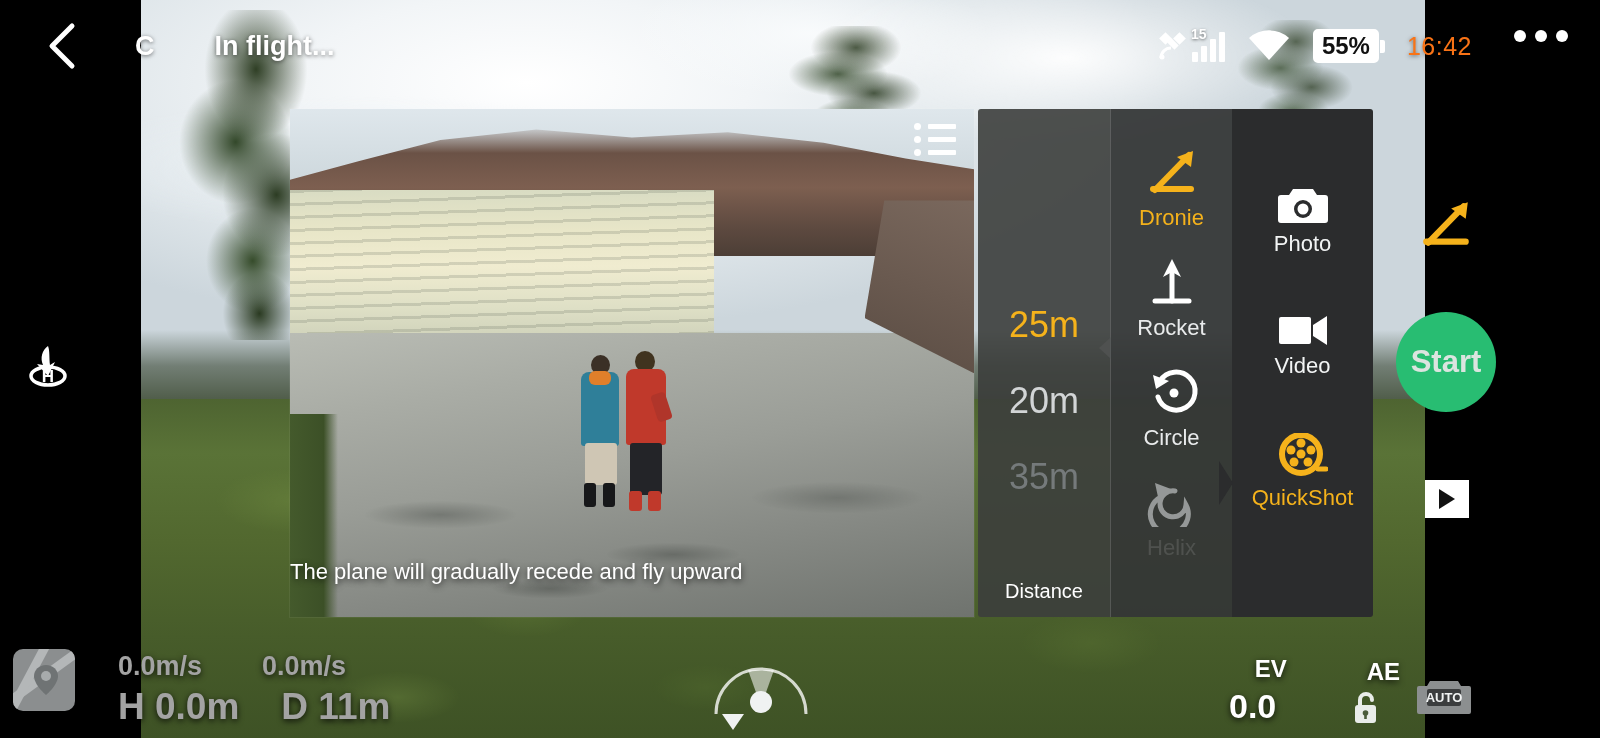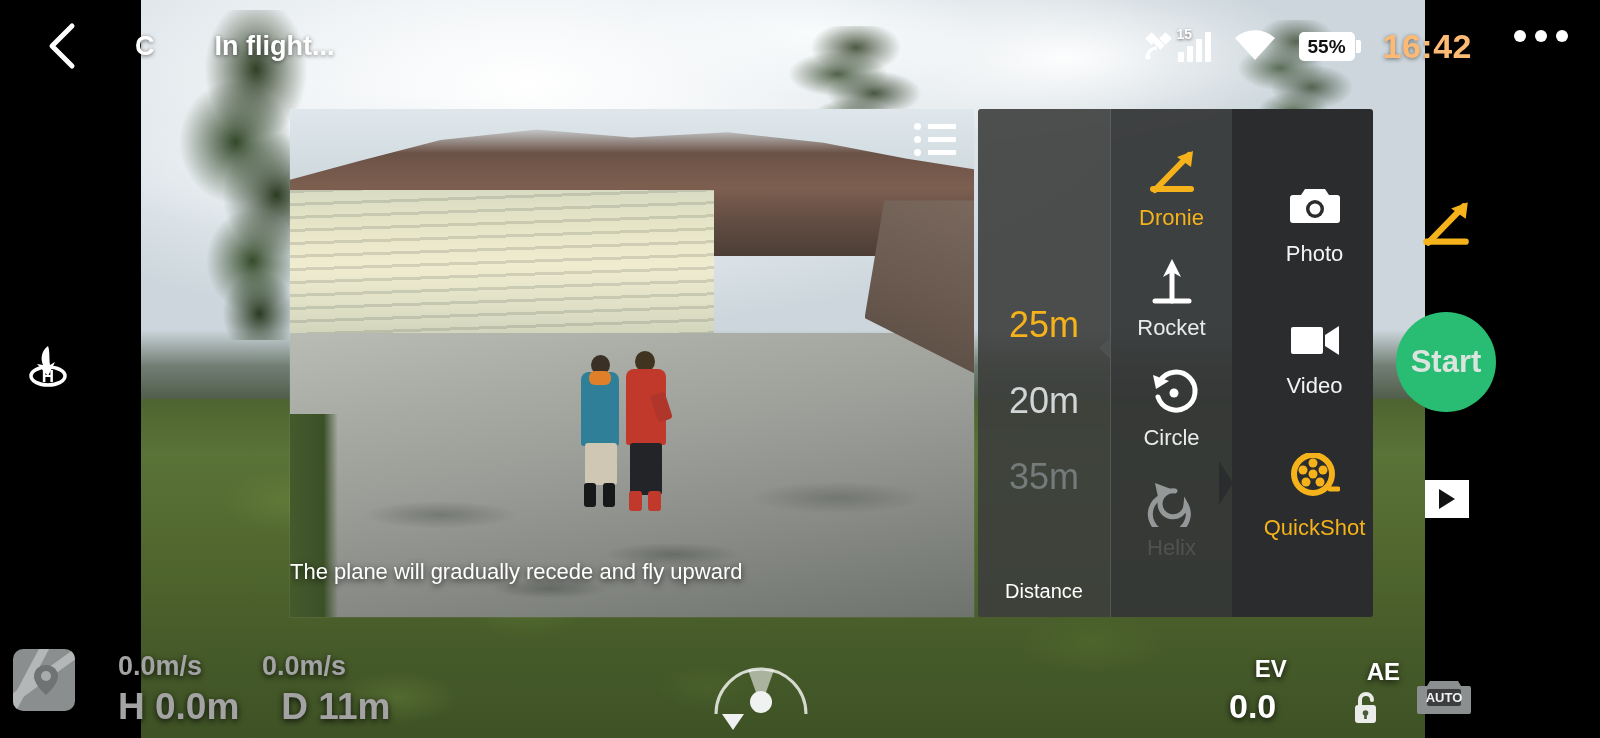--- a/index.html
+++ b/index.html
@@ -92,27 +92,27 @@
     text-shadow:0 1px 3px rgba(0,0,0,.5);
   }
   .bars { display:flex; align-items:flex-end; gap:3px; height:30px; }
   .bars i { display:block; width:6px; background:#fff; border-radius:1px; }
   .bars i:nth-child(1){height:10px;} .bars i:nth-child(2){height:16px;}
   .bars i:nth-child(3){height:23px;} .bars i:nth-child(4){height:30px;}
   .batt {
     display:flex; align-items:center;
   }
   .batt-body {
-    background:#fff; color:#111; font-size:19px; font-weight:700;
+    background:#fff; color:#111; font-size:24px; font-weight:700;
     padding:3px 7px; border-radius:5px; line-height:1;
     border:2px solid #fff;
   }
   .batt-tip { width:5px; height:13px; background:#fff; border-radius:0 2px 2px 0; margin-left:1px; }
   .clock {
-    color:#fdba74; font-size:34px; font-weight:700; letter-spacing:.5px;
+    color:#f97316; font-size:25px; font-weight:400; letter-spacing:.5px;
     text-shadow:0 1px 4px rgba(0,0,0,.5);
   }
   .more-btn {
     position:absolute; right:32px; top:30px;
     display:flex; gap:9px; align-items:center; cursor:pointer;
   }
   .more-btn span { width:12px; height:12px; border-radius:50%; background:#fff; }
 
   
   .rth-btn {
@@ -256,21 +256,21 @@
     gap:8px; cursor:pointer;
   }
   .mode-item .label { font-size:22px; color:#e9ebec; }
   .mode-item.sel .label { color:#f5b21b; }
   .mode-item .ico { height:56px; display:flex; align-items:flex-end; justify-content:center; }
   .modes-stack { position:absolute; left:0; right:0; top:32px; display:flex; flex-direction:column; gap:20px; }
   .mode-item.fade { opacity:.55; }
 
   .tab-item {
     width:100%; display:flex; flex-direction:column; align-items:center;
-    gap:10px; cursor:pointer;margin-left:12px;
+    cursor:pointer;
   }
   .tab-item .label { font-size:22px; color:#f2f4f4; }
   .tab-item.sel .label { color:#f5b21b; }
   .tabs-stack { position:absolute; left:0; right:0; top:76px; display:flex; flex-direction:column; gap:54px; }
   .tab-caret {
     position:absolute; left:-13px; top:352px;
     width:0; height:0;
     border-top:22px solid transparent; border-bottom:22px solid transparent;
     border-left:14px solid #2b2c2d;
   }

